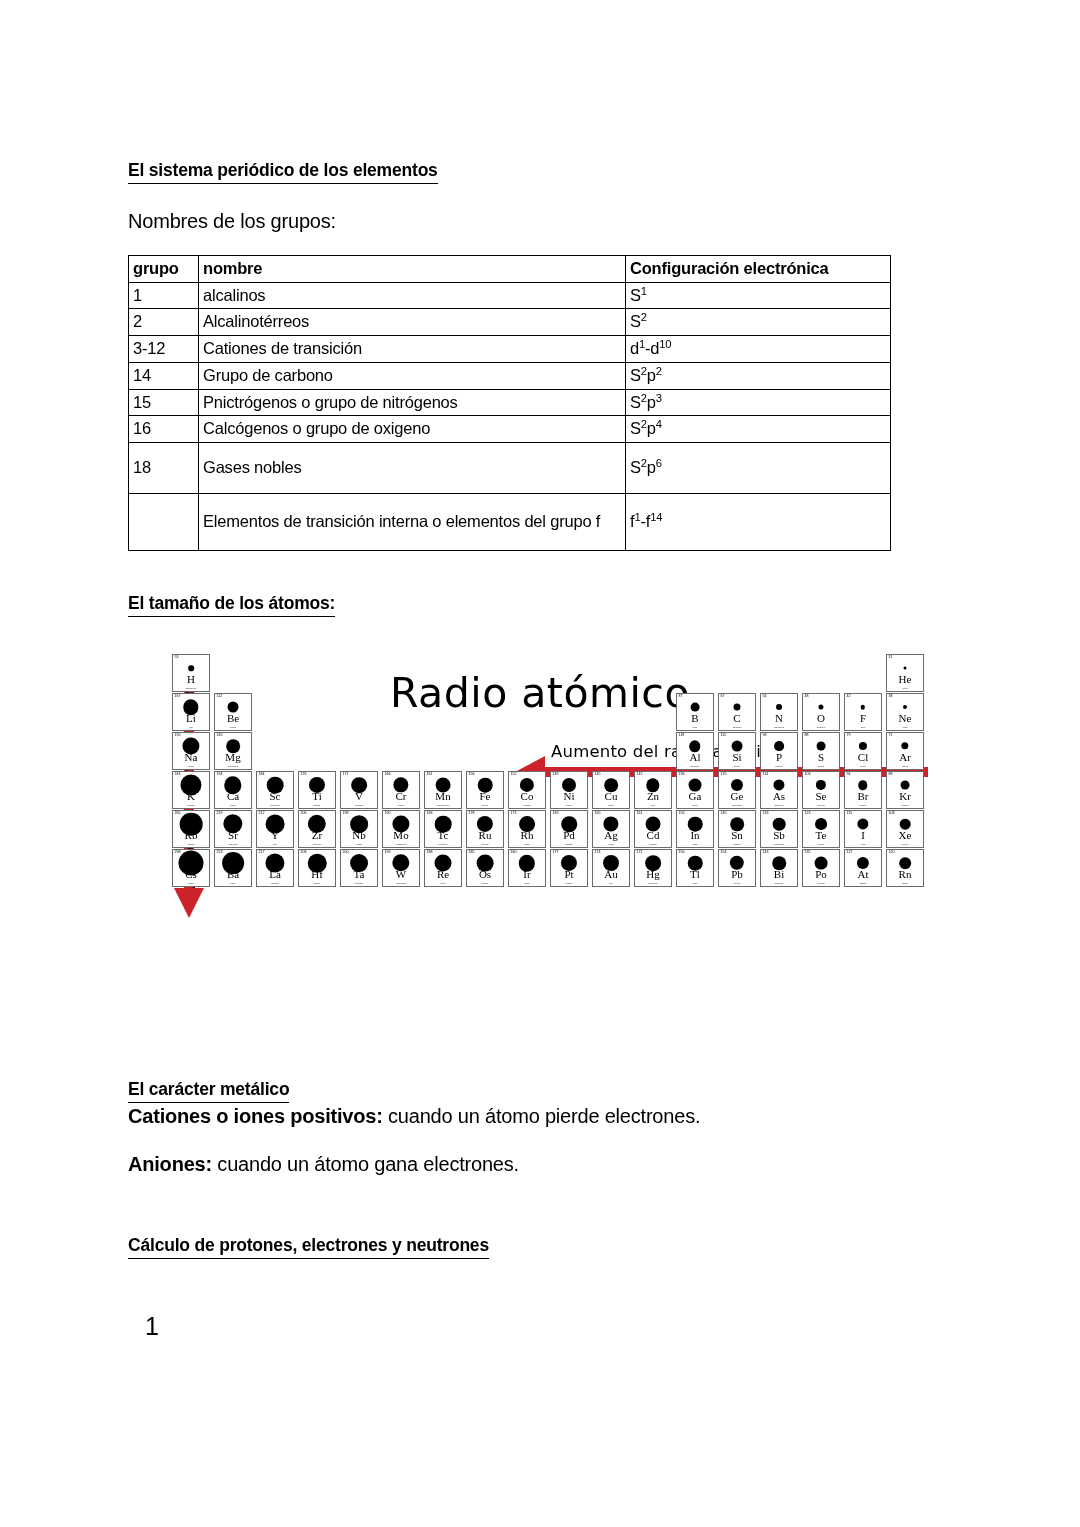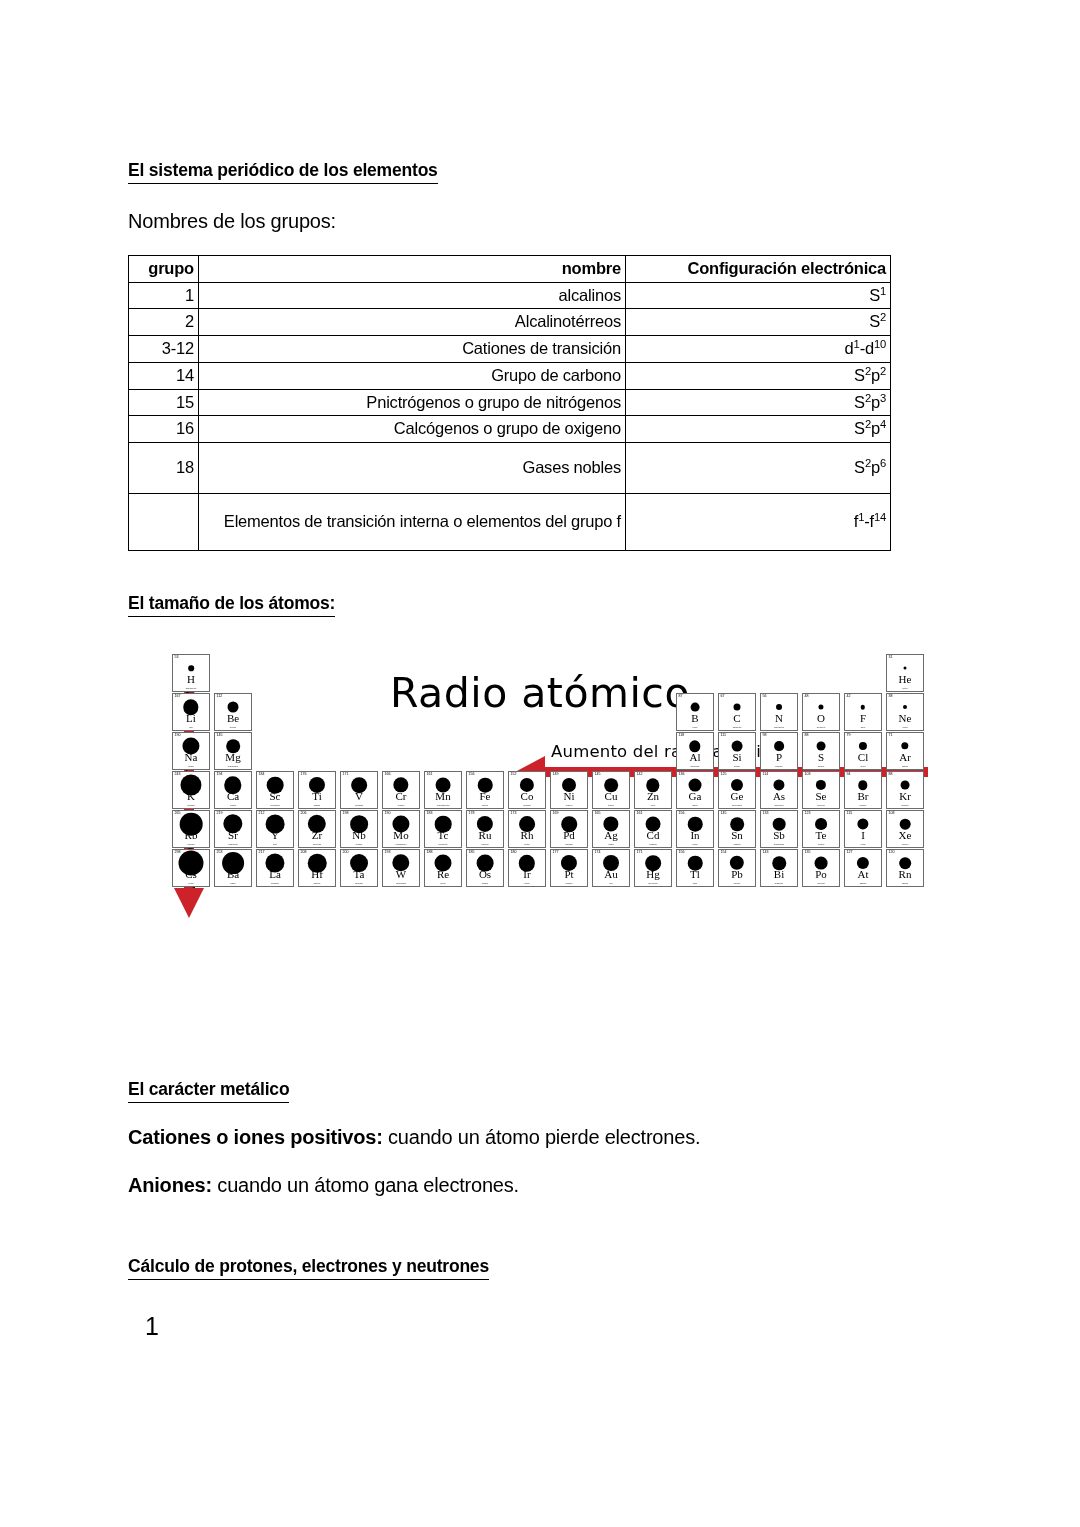--- a/index.html
+++ b/index.html
@@ -56,21 +56,21 @@
   
   table.groups-table {
     border-collapse: collapse;
     width: 762px;
     margin: 0;
     table-layout: fixed;
   }
   table.groups-table td, table.groups-table th {
     border: 1.3px solid #000;
     font-size: 16.5px;
-    text-align: right;
+    text-align: left;
     padding: 2px 4px;
     line-height: 1.32;
     letter-spacing: -0.2px;
     font-weight: normal;
     vertical-align: middle;
   }
   table.groups-table th {
     font-weight: bold;
     font-size: 16.5px;
   }
@@ -821,21 +821,21 @@
               <div class="pname">radón</div>
             </div>
           </div>
         </div>
     </div>
 
     <div class="heading-wrap" style="margin-top:18px;">
       <h1 class="doc-heading">El carácter metálico</h1>
     </div>
 
-    <p class="body-text" style="margin-top:21px;">
+    <p class="body-text" style="">
       <b>Cationes o iones positivos:</b><span> cuando un átomo pierde electrones.</span>
     </p>
 
     <p class="body-text" style="margin-top:22px;">
       <b>Aniones:</b><span> cuando un átomo gana electrones.</span>
     </p>
 
     <div class="heading-wrap" style="margin-top:58px;">
       <h1 class="doc-heading">Cálculo de protones, electrones y neutrones</h1>
     </div>

